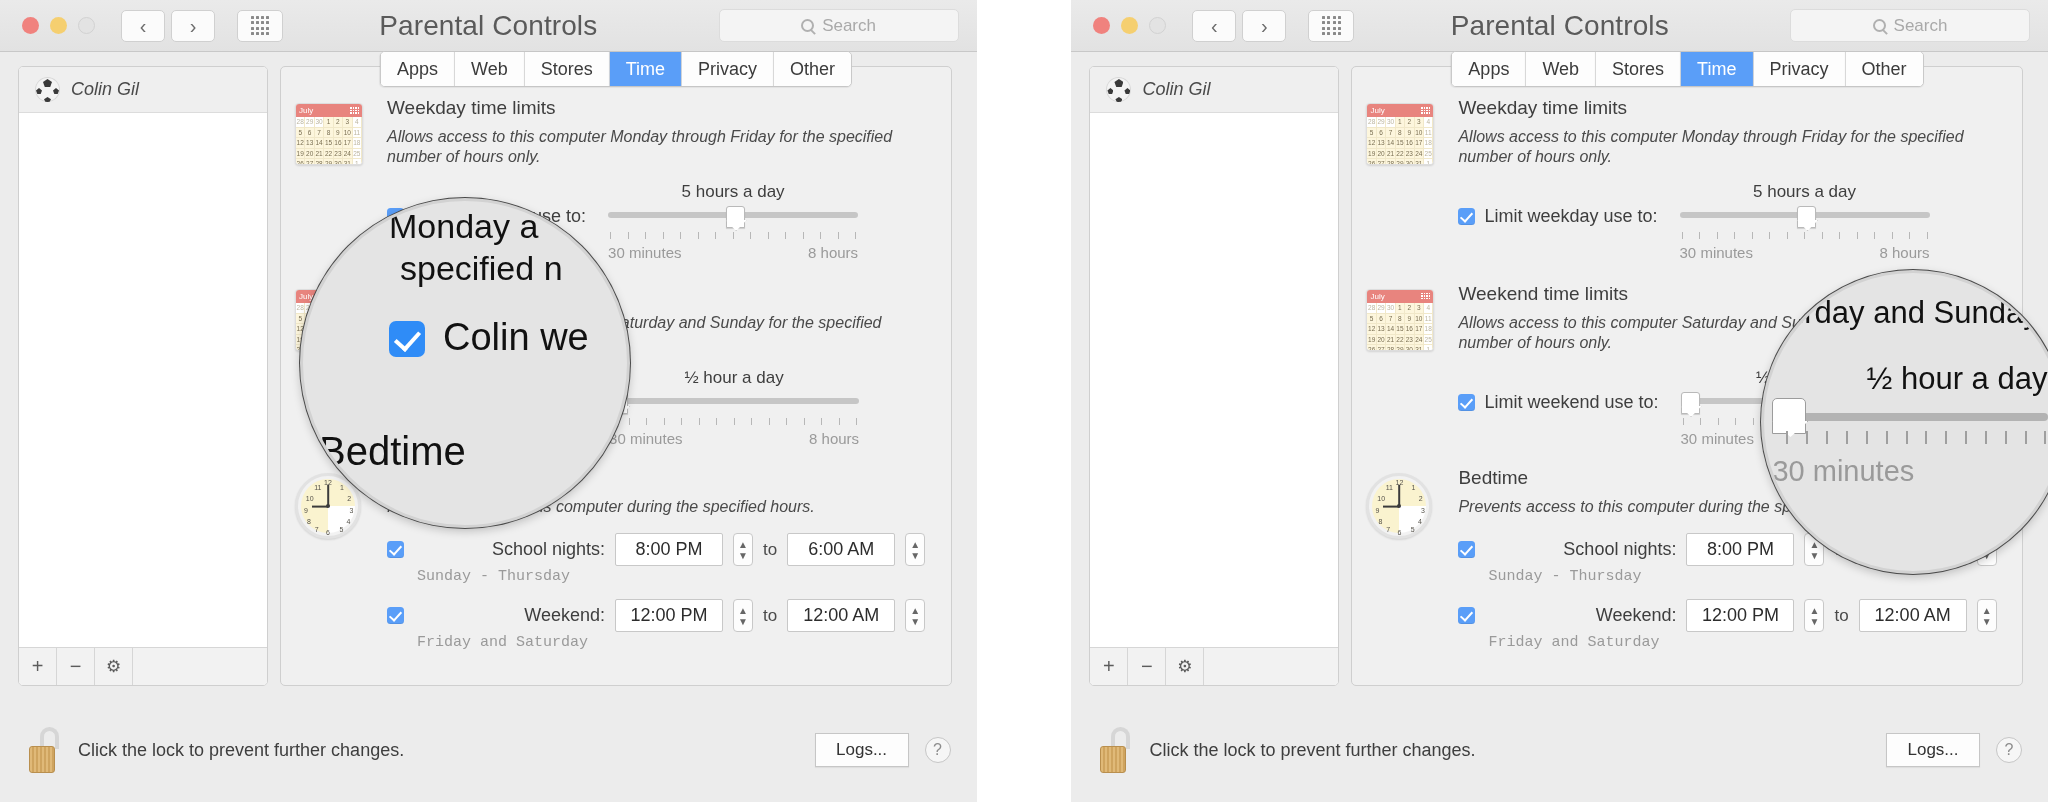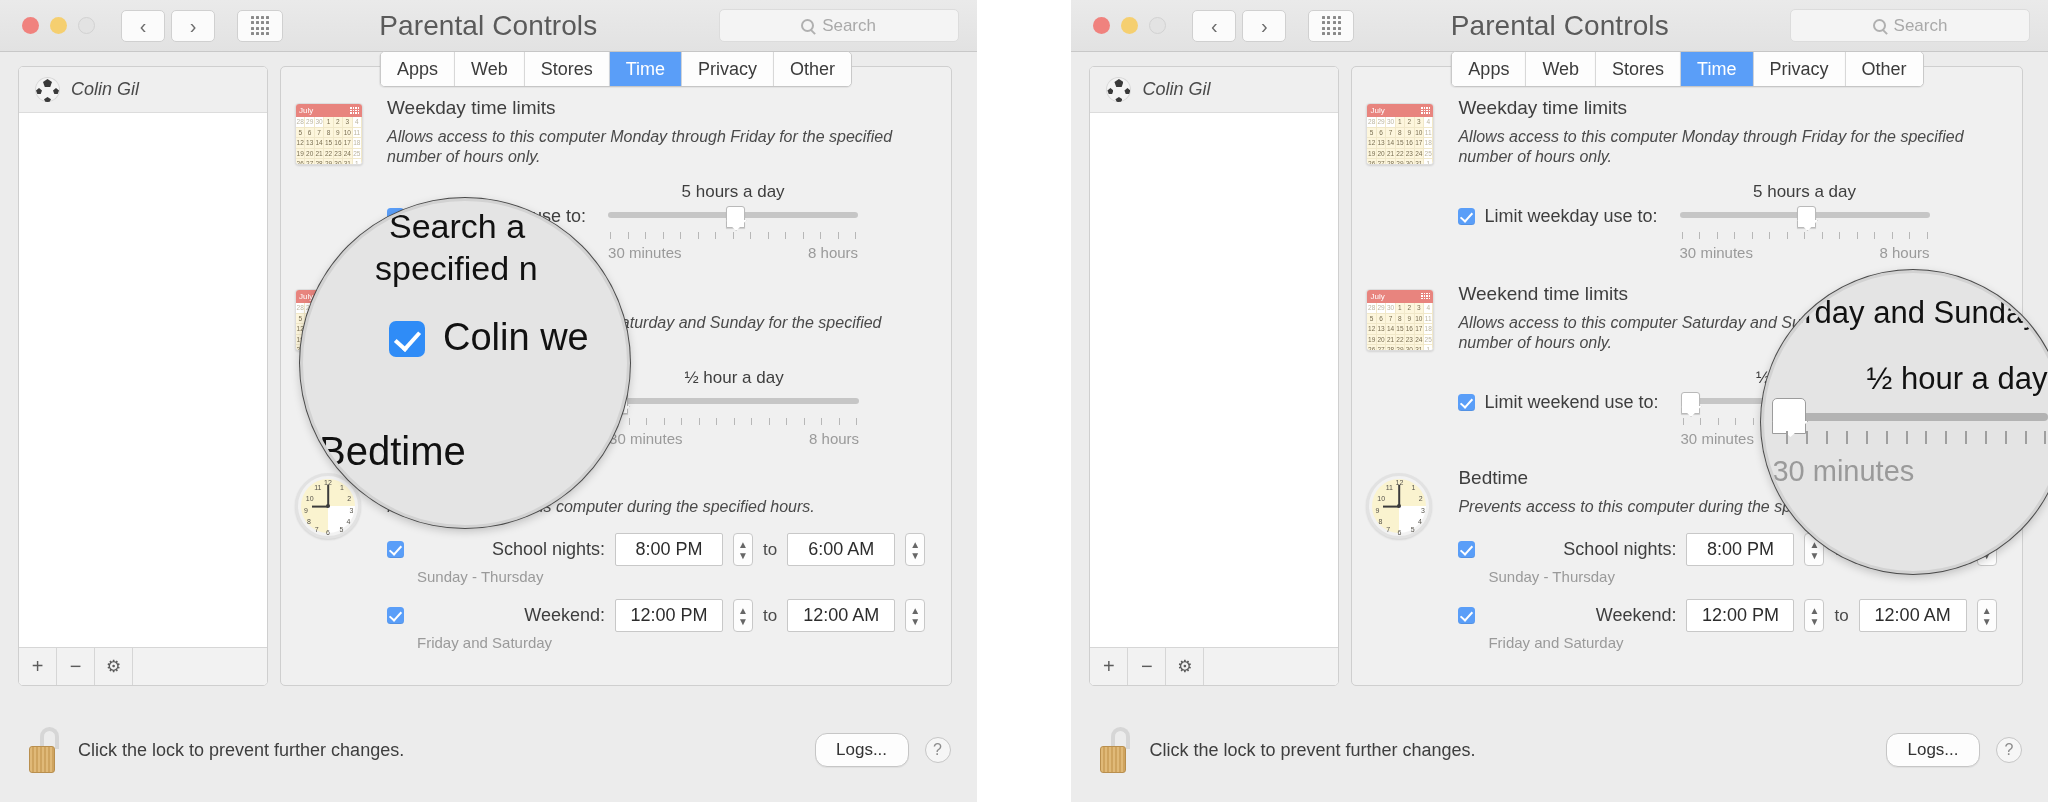--- a/index.html
+++ b/index.html
@@ -202,42 +202,42 @@
   .timefield{
     width:108px;height:33px;background:#fff;border:1px solid #c8c8c8;border-radius:2px;
     font-size:18px;color:#2c2c2c;display:flex;align-items:center;justify-content:center;
   }
   .stepper{
     width:20px;height:33px;background:#fdfdfd;border:1px solid #c8c8c8;border-radius:4px;
     display:flex;flex-direction:column;align-items:center;justify-content:center;
     color:#666;font-size:10px;line-height:11px;
   }
   .to-label{ font-size:17px;color:#4a4a4a; }
-  .subcap{ font-size:15px;color:#9a9a9a; margin:2px 0 0 30px; }
+  .subcap{ font-size:15px;color:#9a9a9a; margin:2px 0 0 30px;font-family:Liberation Mono, monospace; }
 
   
   .bottombar{
     position:absolute;left:0;right:0;bottom:0;height:104px;
     background:#ececec; display:flex; align-items:center; padding:0 26px;
   }
   .lock{ width:36px;height:46px;position:relative; flex:0 0 36px; }
   .lock-body{
     position:absolute;bottom:0;left:3px;width:26px;height:27px;border-radius:3px;
     background:repeating-linear-gradient(90deg,#e0b978 0 2px,#cfa45f 2px 4px);
     border:1px solid #b98f4e;
   }
   .lock-shackle{
     position:absolute;top:0;left:14px;width:19px;height:22px;
     border:4px solid #d6d6d6;border-bottom:none;border-radius:10px 10px 0 0;
     border-right-color:#d6d6d6;
   }
   .lock-text{ font-size:18px;color:#3e3e3e; margin-left:16px; }
   .bb-spacer{ flex:1; }
   .logs-btn{
-    min-width:94px;height:34px;background:#fdfdfd;border:1px solid #c6c6c6;border-radius:12px;
+    min-width:94px;height:34px;background:#fdfdfd;border:1px solid #c6c6c6;border-radius:0;
     display:flex;align-items:center;justify-content:center;font-size:17px;color:#333;
     box-shadow:0 1px 1px rgba(0,0,0,.06);
   }
   .help-btn{
     margin-left:16px;width:26px;height:26px;border-radius:50%;
     border:1px solid #c6c6c6;background:#f6f6f6;color:#8d8d8d;font-size:16px;
     display:flex;align-items:center;justify-content:center;
   }
 
   
@@ -617,22 +617,22 @@
         </div>
         <div class="lock-text">Click the lock to prevent further changes.</div>
         <div class="bb-spacer"></div>
         <div class="logs-btn">Logs...</div>
         <div class="help-btn">?</div>
       </div>
     </div>
 
     <div class="magnifier" style="left:300px;top:198px;width:330px;height:330px;">
       <div class="mg-inner">
-        <div class="mg-line" style="left:86px;top:6px;font-size:34px;">Search a</div>
-        <div class="mg-line" style="left:72px;top:48px;font-size:34px;">specified n</div>
+        <div class="mg-line" style="left:86px;top:6px;font-size:34px;">Monday a</div>
+        <div class="mg-line" style="left:97px;top:48px;font-size:34px;">specified n</div>
         <span class="mg-cb" style="left:86px;top:120px;"></span>
         <div class="mg-line" style="left:140px;top:115px;font-size:38px;">Colin we</div>
         <div class="mg-line" style="left:16px;top:228px;font-size:40px;">Bedtime</div>
       </div>
     </div>
   </div>
 
   <div class="divider-gap"></div>
 
   <div class="win right">

